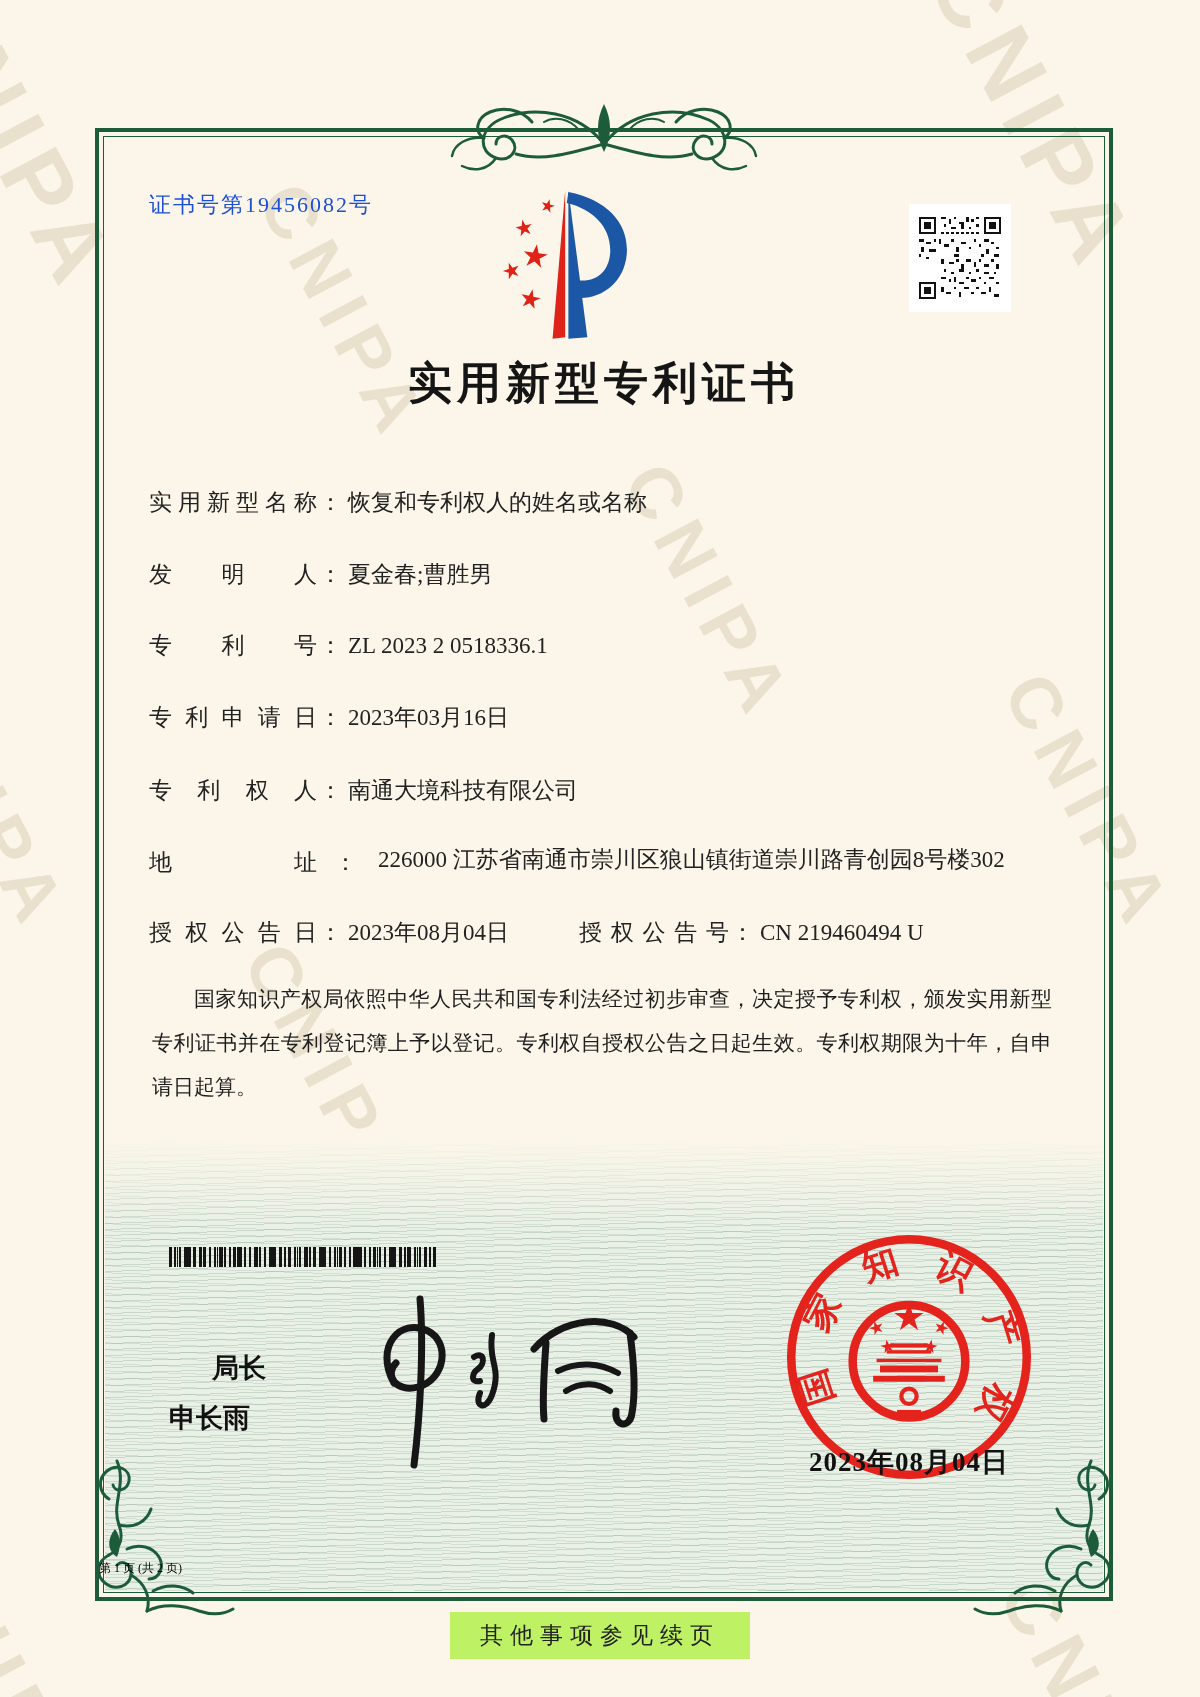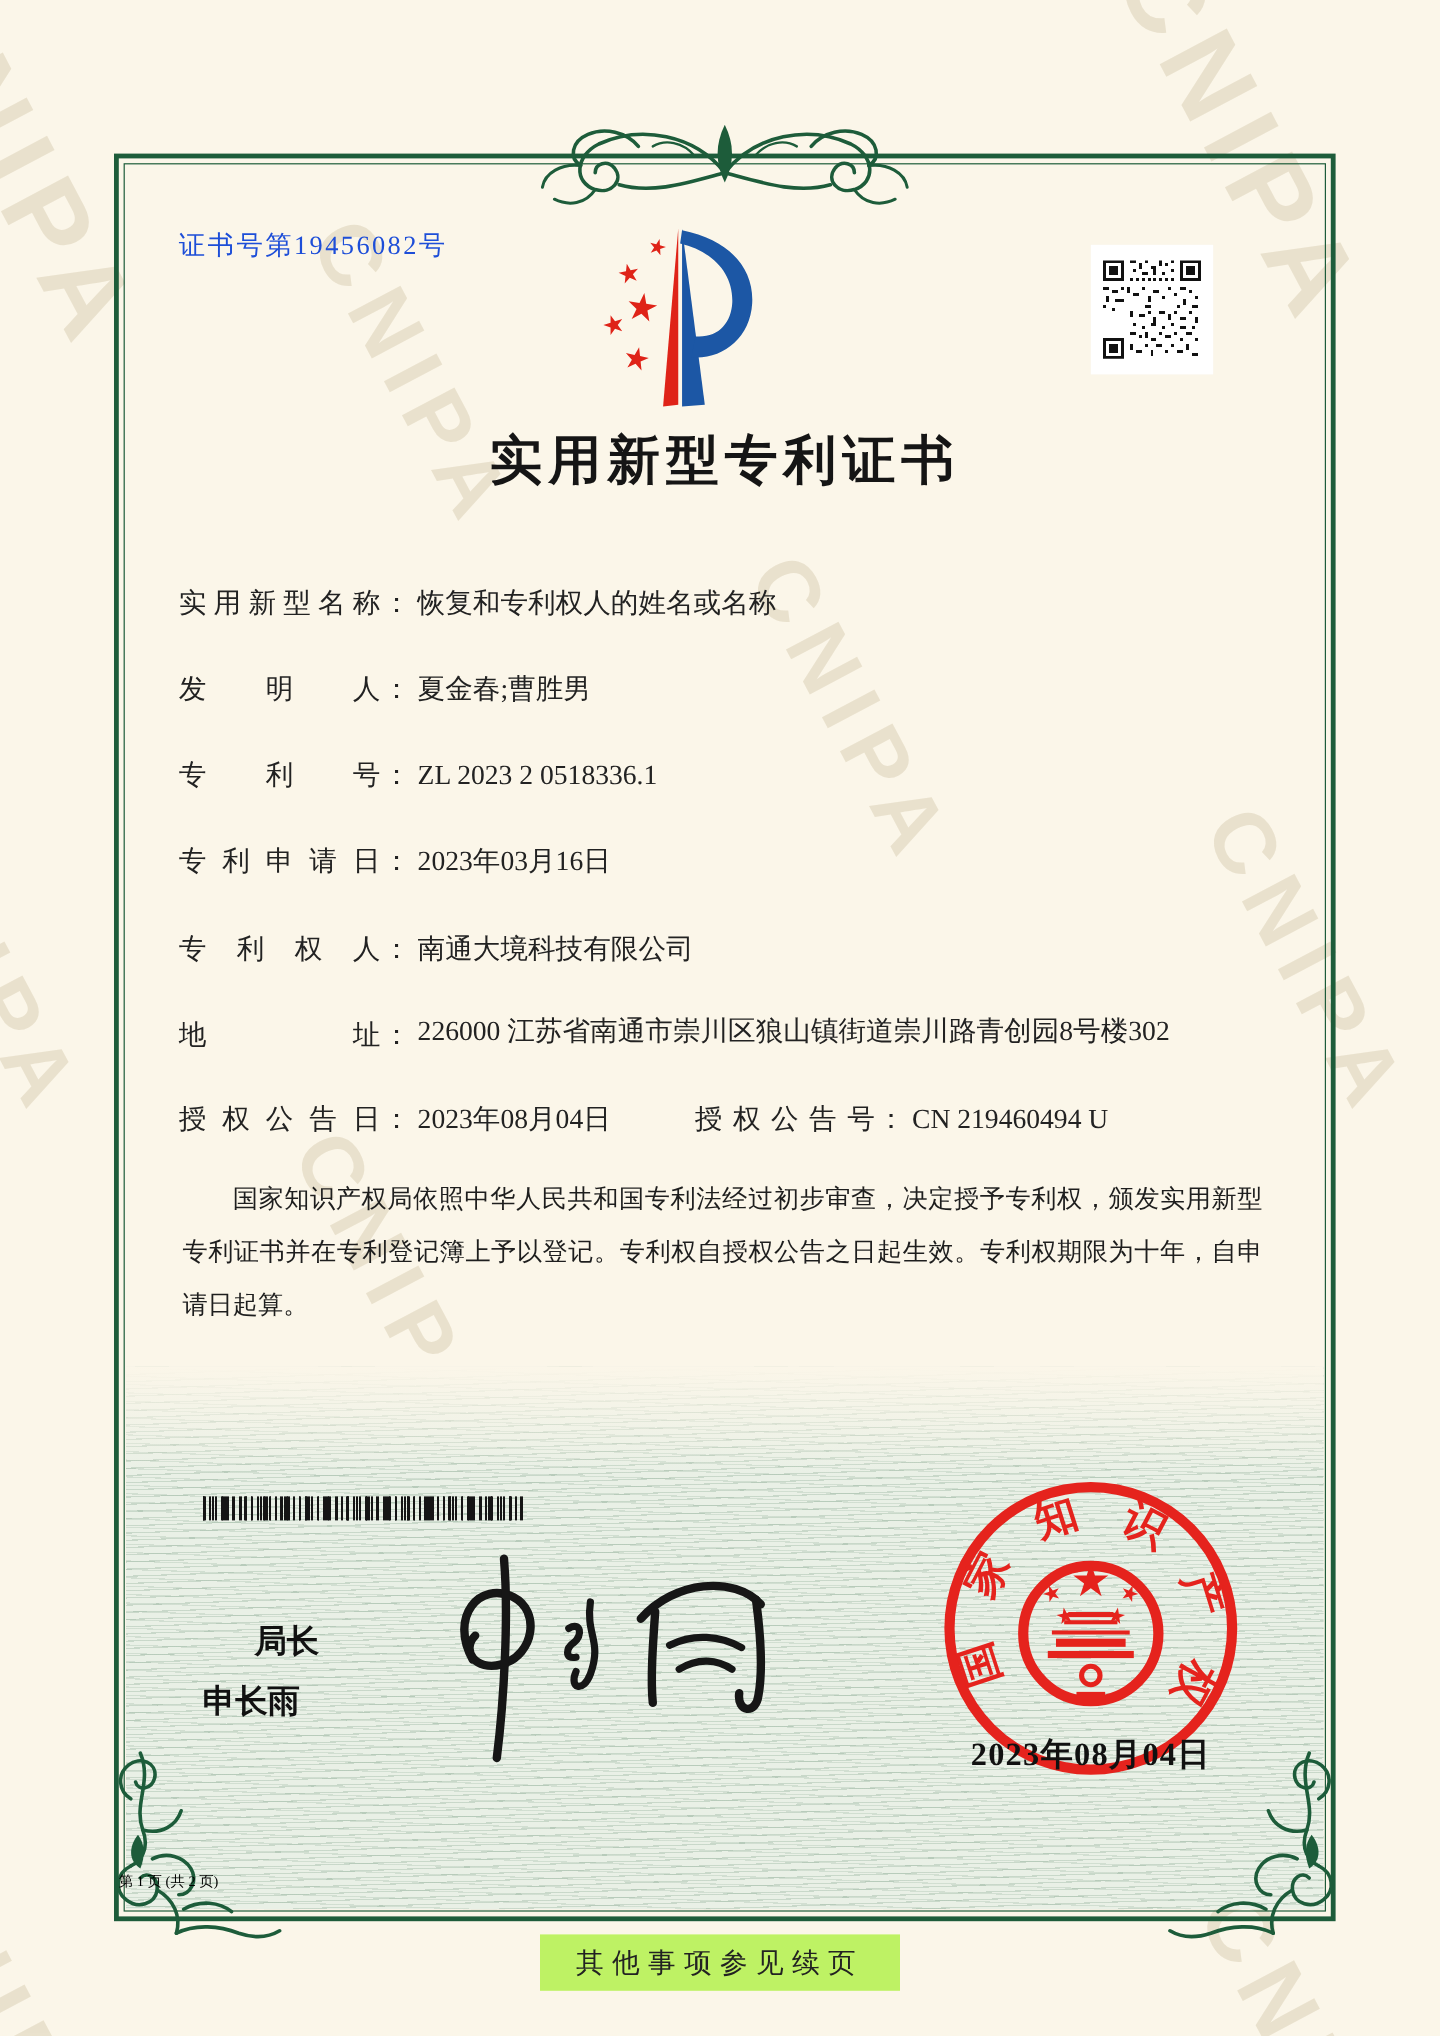--- a/index.html
+++ b/index.html
@@ -196,21 +196,21 @@
     <div class="row" style="top:571px;">
       <span class="lbl">专利申请日</span>
       <span class="colon">：</span>
       <span class="val single">2023年03月16日</span>
     </div>
     <div class="row" style="top:644px;">
       <span class="lbl">专利权人</span>
       <span class="colon">：</span>
       <span class="val single">南通大境科技有限公司</span>
     </div>
-    <div class="row" style="top:713px;">
+    <div class="row" style="top:713px;gap:15px;">
       <span class="lbl">地址</span>
       <span class="colon">：</span>
       <span class="val" style="width:695px;">226000 江苏省南通市崇川区狼山镇街道崇川路青创园8号楼302</span>
     </div>
     <div class="row" style="top:786px;">
       <span class="lbl">授权公告日</span>
       <span class="colon">：</span>
       <span class="val single">2023年08月04日</span>
       <span class="subrow">
         <span class="lbl2">授权公告号</span>

